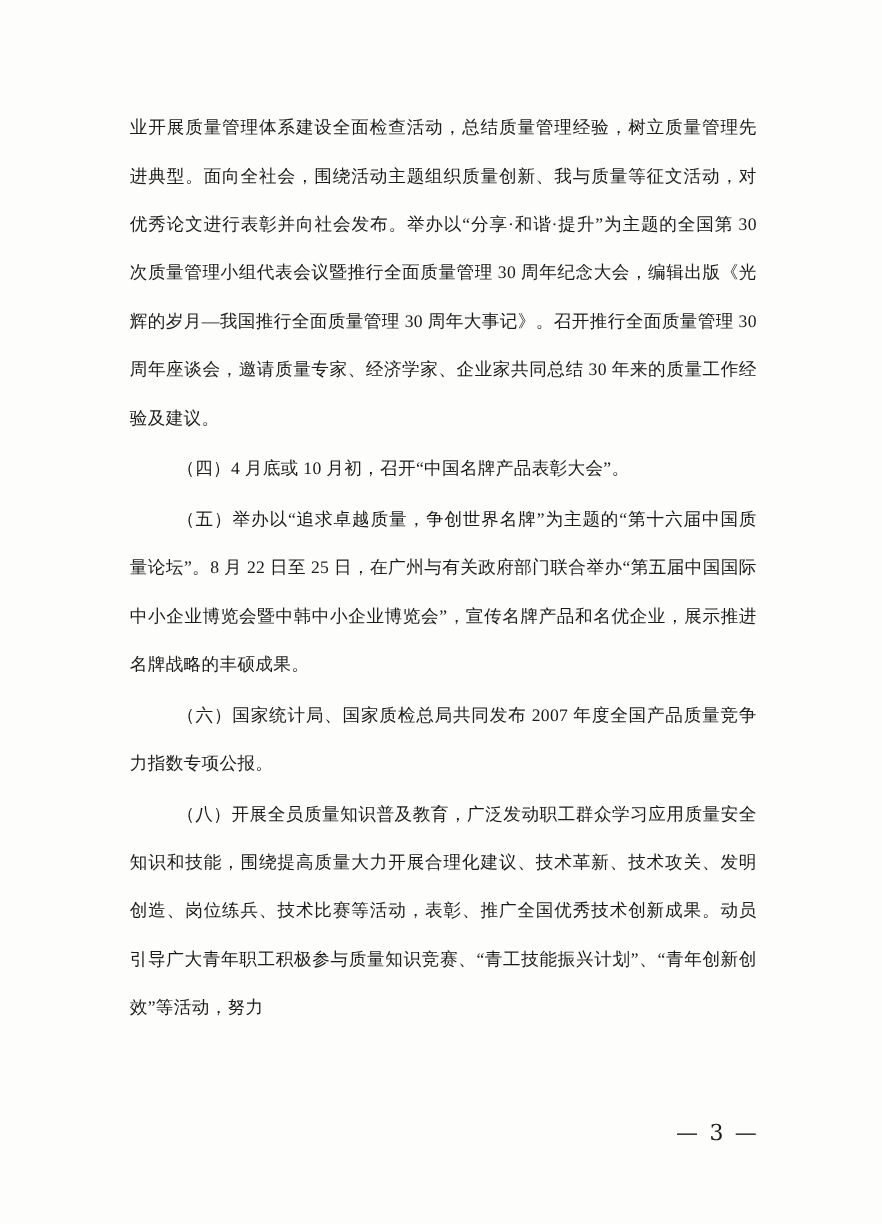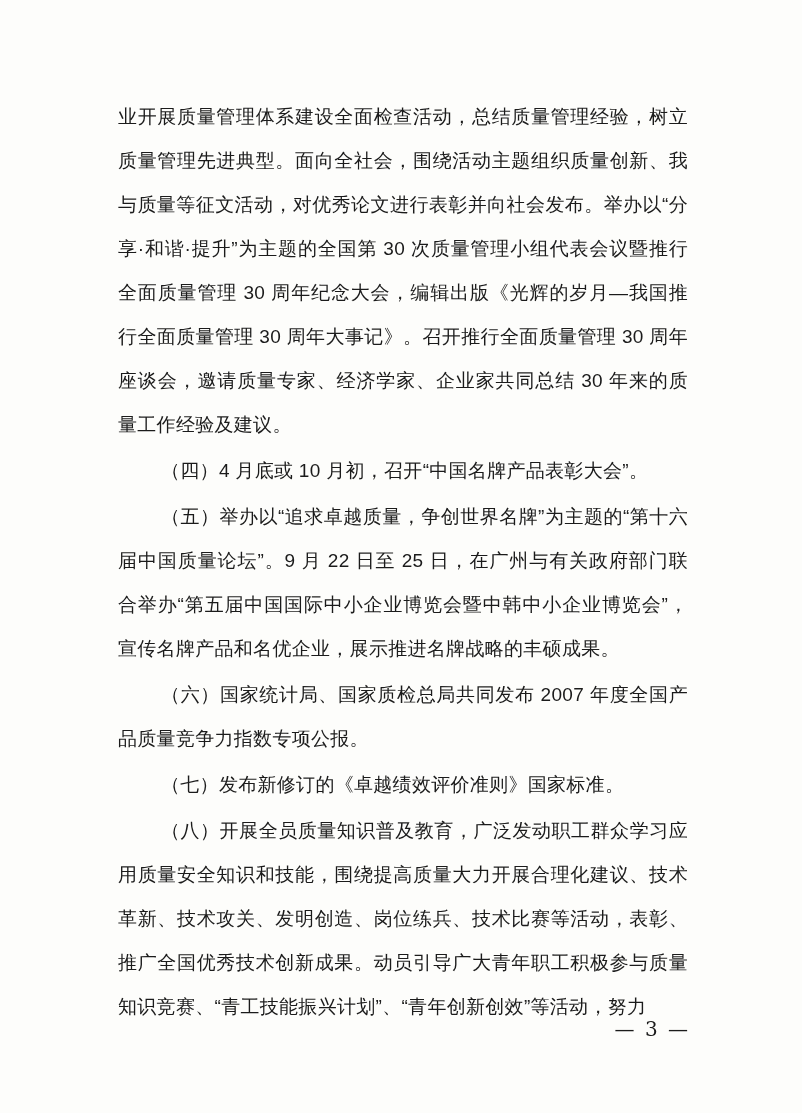--- a/index.html
+++ b/index.html
@@ -20,28 +20,28 @@
     box-sizing: border-box;
     overflow: hidden;
   }
   .content {
     position: absolute;
     left: 118px;
     top: 95px;
     width: 570px;
   }
   .para {
-    font-size: 19px;
+    font-size: 16px;
     line-height: 44px;
     color: #1b1b1b;
     text-align: justify;
     text-justify: inter-ideograph;
     letter-spacing: 0.3px;
     margin: 0 0 2px 0;
-    font-family: Liberation Sans, sans-serif;
+    font-family: Liberation Serif, serif;
   }
   .indent {
     text-indent: 43px;
   }
   .page-number {
     position: absolute;
     right: 112px;
     bottom: 72px;
     font-size: 20px;
     color: #1b1b1b;
@@ -49,19 +49,18 @@
     font-family: "DejaVu Serif", serif;
   }
 </style>
 </head>
 <body>
 
 <div class="page">
   <div class="content">
     <p class="para">业开展质量管理体系建设全面检查活动，总结质量管理经验，树立质量管理先进典型。面向全社会，围绕活动主题组织质量创新、我与质量等征文活动，对优秀论文进行表彰并向社会发布。举办以“分享·和谐·提升”为主题的全国第 30 次质量管理小组代表会议暨推行全面质量管理 30 周年纪念大会，编辑出版《光辉的岁月—我国推行全面质量管理 30 周年大事记》。召开推行全面质量管理 30 周年座谈会，邀请质量专家、经济学家、企业家共同总结 30 年来的质量工作经验及建议。</p>
     <p class="para indent">（四）4 月底或 10 月初，召开“中国名牌产品表彰大会”。</p>
-    <p class="para indent">（五）举办以“追求卓越质量，争创世界名牌”为主题的“第十六届中国质量论坛”。9 月 22 日至 25 日，在广州与有关政府部门联合举办“第五届中国国际中小企业博览会暨中韩中小企业博览会”，宣传名牌产品和名优企业，展示推进名牌战略的丰硕成果。</p>
+    <p class="para indent">（五）举办以“追求卓越质量，争创世界名牌”为主题的“第十六届中国质量论坛”。8 月 22 日至 25 日，在广州与有关政府部门联合举办“第五届中国国际中小企业博览会暨中韩中小企业博览会”，宣传名牌产品和名优企业，展示推进名牌战略的丰硕成果。</p>
     <p class="para indent">（六）国家统计局、国家质检总局共同发布 2007 年度全国产品质量竞争力指数专项公报。</p>
-    <p class="para indent">（七）发布新修订的《卓越绩效评价准则》国家标准。</p>
     <p class="para indent">（八）开展全员质量知识普及教育，广泛发动职工群众学习应用质量安全知识和技能，围绕提高质量大力开展合理化建议、技术革新、技术攻关、发明创造、岗位练兵、技术比赛等活动，表彰、推广全国优秀技术创新成果。动员引导广大青年职工积极参与质量知识竞赛、“青工技能振兴计划”、“青年创新创效”等活动，努力</p>
   </div>
   <div class="page-number">— 3 —</div>
 </div>
 
 </body></html>

